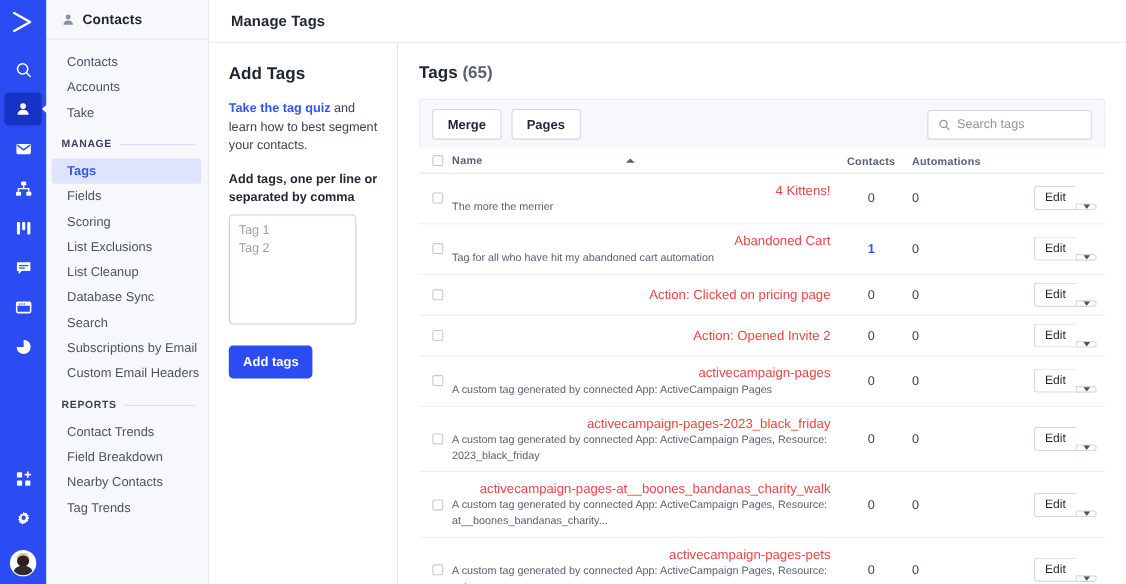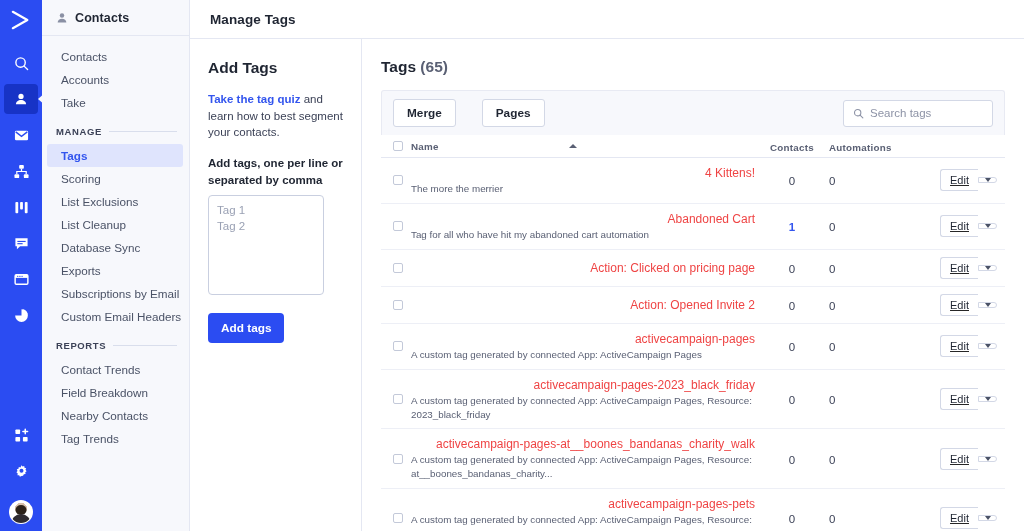--- a/index.html
+++ b/index.html
@@ -133,21 +133,21 @@
   .tagspanel { flex: 1; padding: 19px 19px 0 19px; min-width: 0; background:#fff; display:flex; flex-direction:column;}
   .tp-title { font-size: 15.5px; font-weight: bold; color:#1F2532; margin-bottom: 14px; }
   .tp-title .count { color: #5A6074; font-weight: bold; }
 
   .toolbar {
     background: #F7F8FC;
     border: 1px solid #E8EAF3;
     border-bottom: none;
     border-radius: 3px 3px 0 0;
     height: 45px; display: flex; align-items: center;
-    padding: 0 11px; gap: 26px;
+    padding: 0 11px; gap: 9px;
   }
   .tb-btn {
     background: #fff; border: 1px solid #D3D8E6;
     border-radius: 3px; padding: 6px 13px;
     font-size: 11.8px; font-weight: bold; color: #1F2532; cursor: pointer;
     font-family: "Liberation Sans", sans-serif;
   }
   .tb-spacer { flex: 1; }
   .tb-search {
     width: 150px; height: 27px; background:#fff;
@@ -189,21 +189,21 @@
   .row {
     display: flex; align-items: center;
     border-bottom: 1px solid #EDEFF6;
     padding: 7px 4px 7px 0;
     min-height: 34px;
   }
   .tag-name { font-size: 12px; color: #ef4444; line-height: 1.35; word-break: break-word; text-align: right;}
   .tag-desc { font-size: 9.8px; color: #5A6074; line-height: 1.4; margin-top: 1px; }
   .num { font-size: 11.5px; color: #3C4257; }
   .num.link { color: #3355EE; font-weight: bold; cursor:pointer; }
-  .editgrp { display: flex; align-items: center; text-decoration: underline; }
+  .editgrp { display: flex; align-items: flex-end; }
   .edit-btn {
     background: #fff; border: 1px solid #D3D8E6; border-right: none;
     border-radius: 3px 0 0 3px; padding: 4px 9px;
     font-size: 11px; color: #1F2532; cursor: pointer;
     font-family: "Liberation Sans", sans-serif;
   }
   .edit-caret {
     background: #fff; border: 1px solid #D3D8E6;
     border-radius: 0 3px 3px 0; width: 19px;
     display: flex; align-items: center; justify-content: center; cursor: pointer;
@@ -313,25 +313,26 @@
   <div class="sb-nav">
     <div class="sb-item">Contacts</div>
     <div class="sb-item">Accounts</div>
     <div class="sb-item">Take</div>
 
     <div class="sb-group">
       <span class="sb-group-label">MANAGE</span>
       <span class="sb-group-rule"></span>
     </div>
     <div class="sb-item active">Tags</div>
+    <div class="sb-item">Fields</div>
     <div class="sb-item">Scoring</div>
     <div class="sb-item">List Exclusions</div>
     <div class="sb-item">List Cleanup</div>
     <div class="sb-item">Database Sync</div>
-    <div class="sb-item">Exports</div>
+    <div class="sb-item">Search</div>
     <div class="sb-item">Subscriptions by Email</div>
     <div class="sb-item">Custom Email Headers</div>
 
     <div class="sb-group">
       <span class="sb-group-label">REPORTS</span>
       <span class="sb-group-rule"></span>
     </div>
     <div class="sb-item">Contact Trends</div>
     <div class="sb-item">Field Breakdown</div>
     <div class="sb-item">Nearby Contacts</div>

